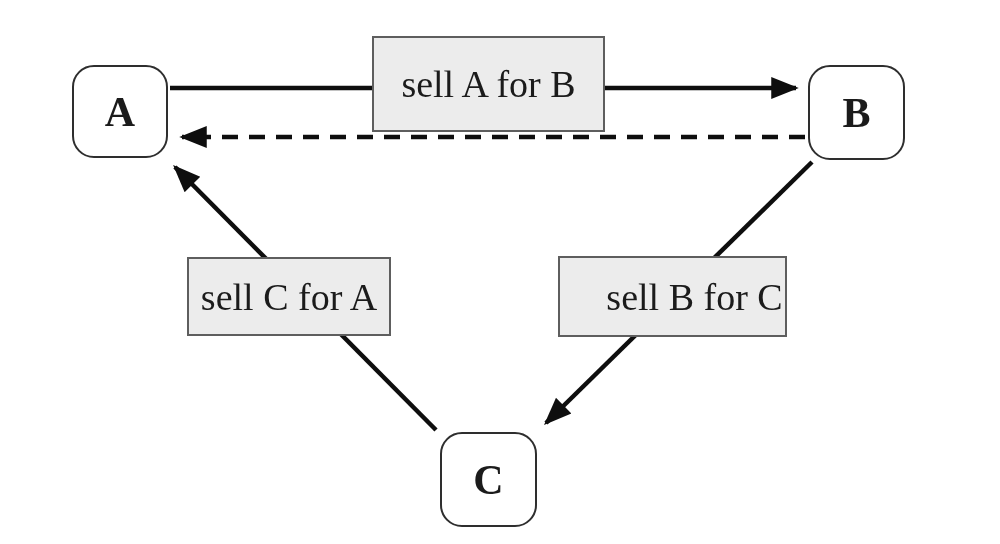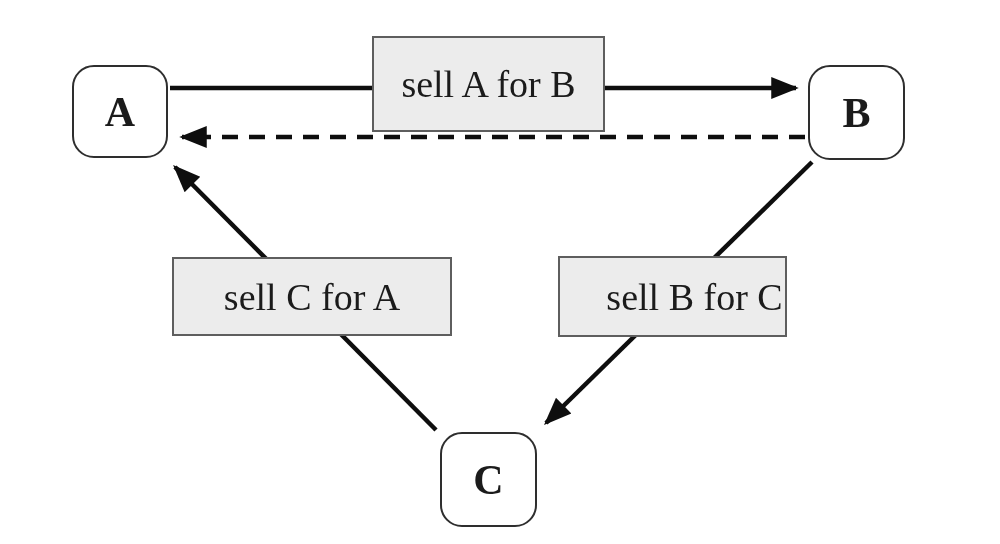--- a/index.html
+++ b/index.html
@@ -54,21 +54,21 @@
     align-items: center;
     justify-content: center;
     background: var(--label_box_fill, #ececec);
     border: 2px solid var(--label_box_border, #5e5e5e);
     font-size: 38px;
     color: var(--text, #1b1b1b);
     white-space: nowrap;
     box-sizing: border-box;
   }
   #label-a-b { left: 372px; top: 36px;  width: 233px; height: 96px; }
-  #label-c-a { left: 172px; top: 257px; width: 280px; height: 79px; }
+  #label-c-a { left: 187px; top: 257px; width: 204px; height: 79px; }
   #label-b-c { left: 558px; top: 256px; width: 229px; height: 81px; padding-left: 44px; }
 </style>
 </head>
 <body>
 
 <div class="canvas">
 
   <svg class="edge-layer" viewBox="0 0 1000 544" xmlns="http://www.w3.org/2000/svg">
     <defs>
       <marker id="arrowhead" viewBox="0 0 10 8" refX="9" refY="4" markerWidth="30" markerHeight="22" markerUnits="userSpaceOnUse" orient="auto">

